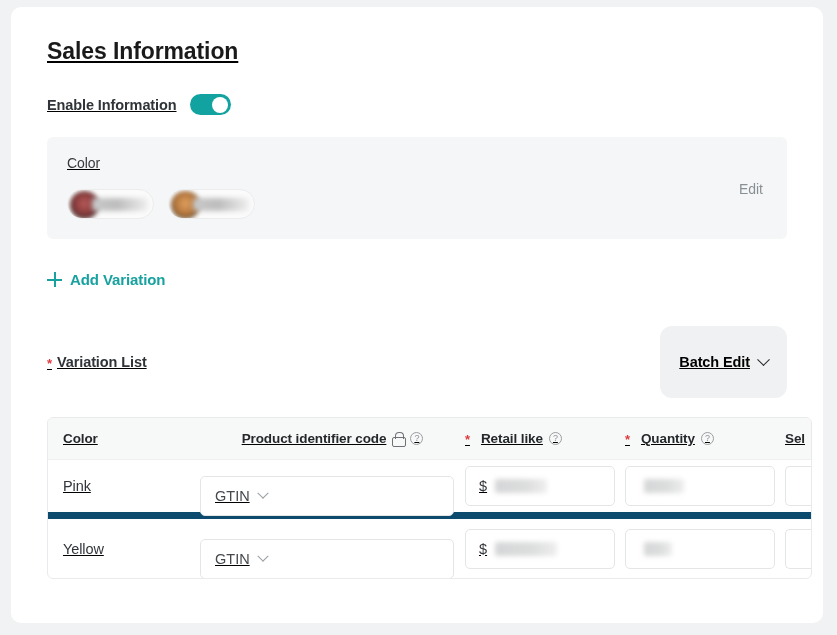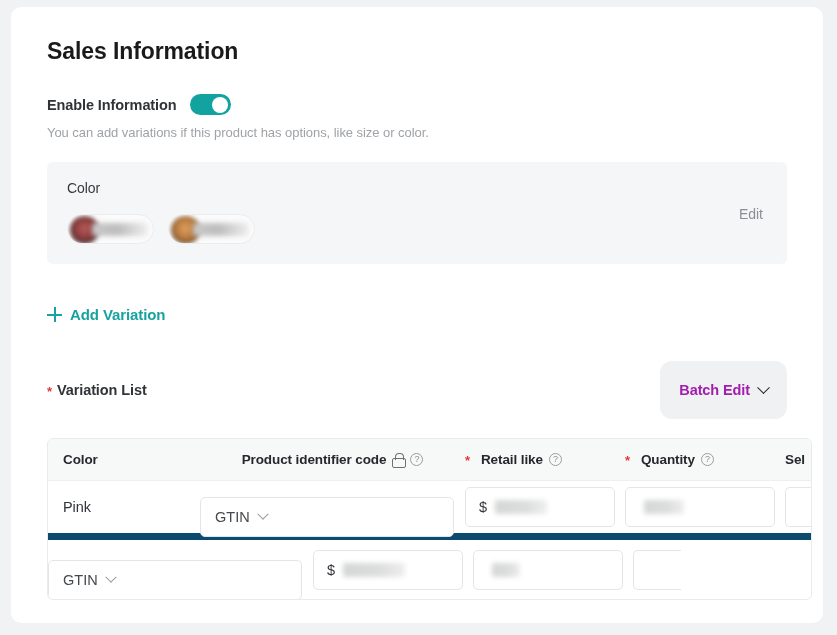--- a/index.html
+++ b/index.html
@@ -26,20 +26,21 @@
     top: 7px;
     width: 812px;
     height: 616px;
     background: #ffffff;
     border-radius: 10px;
     overflow: hidden;
   }
 
   .inner {
     padding: 30px 36px 0 36px;
+    text-decoration: underline;
   }
 
   
   .page-title {
     font-size: 23px;
     font-weight: bold;
     color: #1a1a1a;
     letter-spacing: -0.1px;
     line-height: 28px;
   }
@@ -149,21 +150,21 @@
     font-size: 14px;
     color: #8a8f94;
     cursor: pointer;
   }
 
   
   .add-variation {
     display: inline-flex;
     align-items: center;
     gap: 8px;
-    margin-top: 42px;
+    margin-top: 32px;
     color: #17a2a0;
     font-size: 15px;
     font-weight: bold;
     cursor: pointer;
     letter-spacing: -0.1px;
   }
   .plus-icon {
     display: inline-block;
     position: relative;
     width: 15px;
@@ -201,24 +202,24 @@
     position: relative;
     top: 1px;
   }
 
   .batch-edit {
     display: inline-flex;
     align-items: center;
     gap: 9px;
     background: #f0f1f2;
     border-radius: 12px;
-    padding: 21px 19px;
+    padding: 28px 19px;
     font-size: 14.5px;
     font-weight: bold;
-    color: #a21caf;
+    color: #000000;
     cursor: pointer;
     letter-spacing: -0.1px;
   }
   .chev {
     display: inline-block;
     width: 9px;
     height: 9px;
     border-right: 1.6px solid #26292c;
     border-bottom: 1.6px solid #26292c;
     transform: rotate(45deg) translate(-2px,-2px);
@@ -380,21 +381,20 @@
 
       <div class="page-title">Sales Information</div>
 
       <div class="enable-row">
         <span class="enable-label">Enable Information</span>
         <div class="toggle">
           <div class="knob"></div>
         </div>
       </div>
 
-      <div class="helper-text">You can add variations if this product has options, like size or color.</div>
 
       <div class="option-panel">
         <div class="option-name">Color</div>
         <div class="chip-row">
           <div class="chip chip-1">
             <span class="thumb"></span>
             <span class="blurtext"></span>
           </div>
           <div class="chip chip-2">
             <span class="thumb"></span>
@@ -464,20 +464,21 @@
             <div class="input-box">
               <span class="blurval bv-qty1"></span>
             </div>
           </div>
           <div class="c-sku">
             <div class="sku-partial"></div>
           </div>
         </div>
 
         <div class="trow tbody-row">
+          <div class="c-color cell-text">Yellow</div>
           <div class="c-pid">
             <div class="select-box">
               <span>GTIN</span>
               <span class="chev"></span>
             </div>
           </div>
           <div class="c-price">
             <div class="input-box">
               <span class="dollar">$</span>
               <span class="blurval bv-price2"></span>

